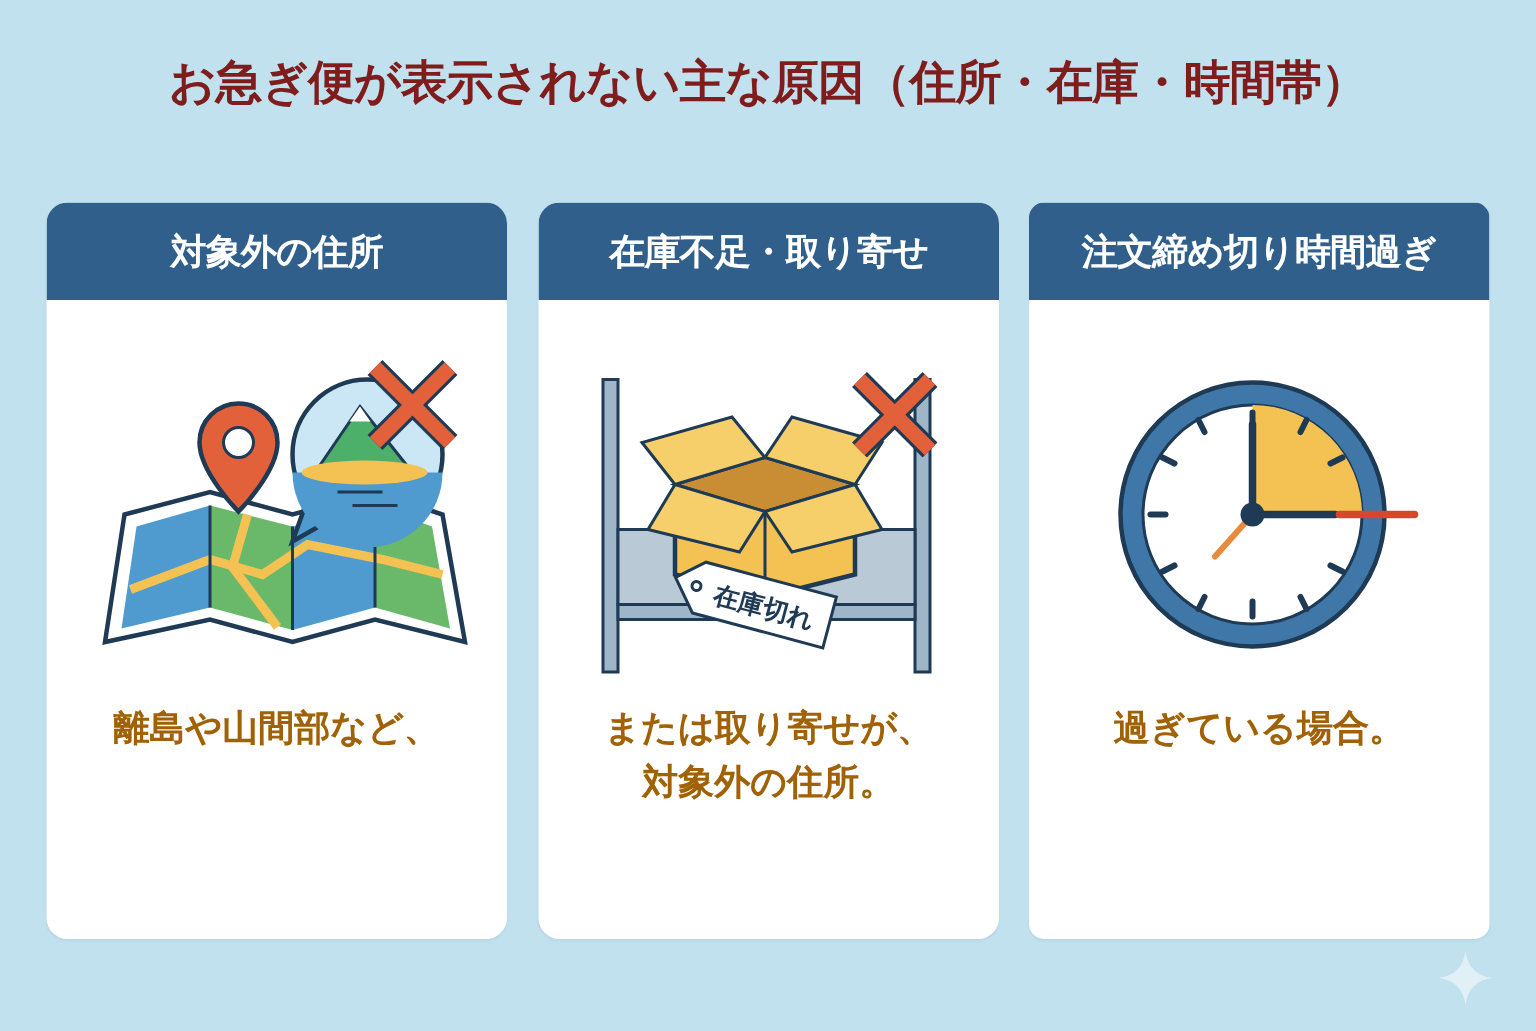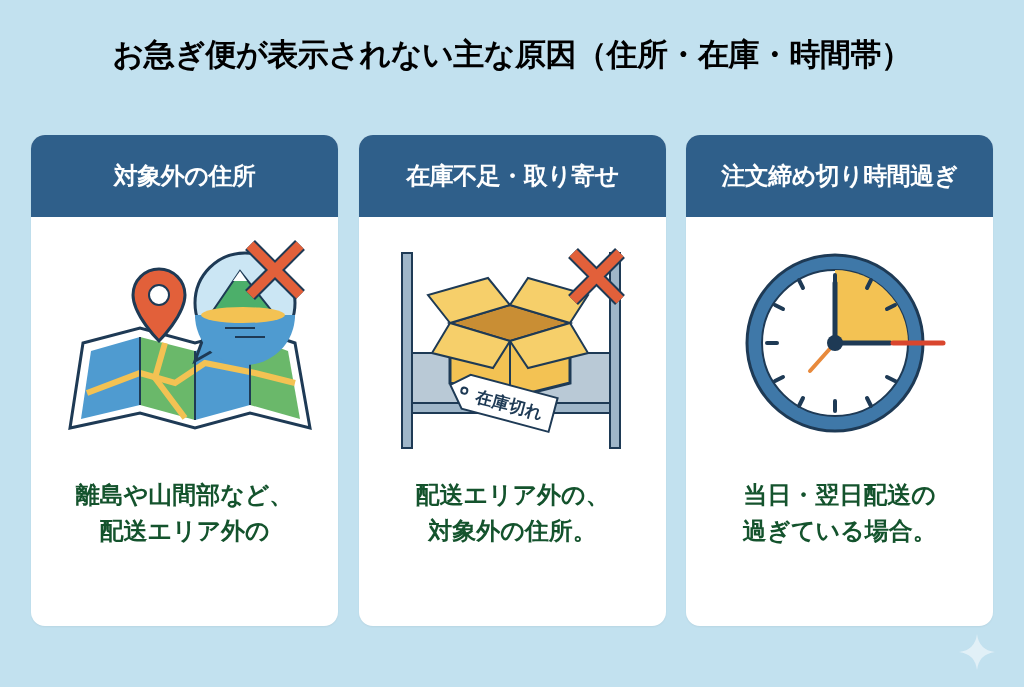--- a/index.html
+++ b/index.html
@@ -4,40 +4,40 @@
 <style>
   * { box-sizing: border-box; margin: 0; padding: 0; }
   html, body { width: 1024px; height: 687px; overflow: hidden; }
   body {
     background: #c2e1ef;
     font-family: "DejaVu Sans", "Liberation Sans", sans-serif;
     position: relative;
   }
   .title {
     position: absolute; left: 0; top: 34px; width: 1024px;
-    text-align: center; font-size: 31px; font-weight: bold; color: #000000;
+    text-align: center; font-size: 31px; font-weight: bold; color: #7f1d1d;
     letter-spacing: -0.5px;
   }
   .card {
     position: absolute; top: 135px; width: 307px; height: 491px;
     background: #fff; border-radius: 14px; overflow: hidden;
     box-shadow: 0 1px 2px rgba(0,0,0,0.05);
   }
   .card-header {
-    height: 82px; background: #2f5f8a; color: #fff;
+    height: 65px; background: #2f5f8a; color: #fff;
     display: flex; align-items: center; justify-content: center;
     font-size: 24px; font-weight: bold; letter-spacing: -0.5px;
   }
   .card-illus {
     position: absolute; top: 95px; left: 0; width: 100%; height: 225px;
     display: flex; align-items: center; justify-content: center;
   }
   .card-desc {
-    position: absolute; top: 342px; left: 0; width: 100%;
-    text-align: center; font-size: 24px; font-weight: bold; color: #14532d;
+    position: absolute; top: 332px; left: 0; width: 100%;
+    text-align: center; font-size: 24px; font-weight: bold; color: #a16207;
     line-height: 36px;
   }
   .card-desc span { display: block; }
   .sparkle {
     position: absolute; left: 957px; top: 632px; width: 40px; height: 40px;
   }
 </style>
 </head>
 <body>
 
@@ -76,21 +76,20 @@
         <line x1="245" y1="12" x2="195" y2="62"></line>
       </g>
       <g stroke="#e2603a" stroke-width="10">
         <line x1="195" y1="12" x2="245" y2="62"></line>
         <line x1="245" y1="12" x2="195" y2="62"></line>
       </g>
     </svg>
   </div>
   <div class="card-desc">
     <span>離島や山間部など、</span>
-    <span>配送エリア外の</span>
   </div>
 </div>
 
 <div class="card" style="left:359px;">
   <div class="card-header">在庫不足・取り寄せ</div>
   <div class="card-illus">
     <svg width="250" height="220" viewBox="0 0 250 220">
 
       <rect x="14" y="20" width="10" height="195" fill="#9fb6c9" stroke="#1e3a55" stroke-width="2"></rect>
       <rect x="222" y="20" width="10" height="195" fill="#9fb6c9" stroke="#1e3a55" stroke-width="2"></rect>
@@ -115,26 +114,26 @@
         <line x1="185" y1="20" x2="232" y2="67"></line>
         <line x1="232" y1="20" x2="185" y2="67"></line>
       </g>
       <g stroke="#e2603a" stroke-width="10">
         <line x1="185" y1="20" x2="232" y2="67"></line>
         <line x1="232" y1="20" x2="185" y2="67"></line>
       </g>
     </svg>
   </div>
   <div class="card-desc">
-    <span>配送エリア外の、</span>
+    <span>または取り寄せが、</span>
     <span>対象外の住所。</span>
   </div>
 </div>
 
-<div class="card" style="left:686px;">
+<div class="card" style="left:686px;border-radius:10px;">
   <div class="card-header">注文締め切り時間過ぎ</div>
   <div class="card-illus">
     <svg width="230" height="200" viewBox="0 0 230 200">
       <circle cx="110" cy="100" r="88" fill="#3f78a8" stroke="#1e3a55" stroke-width="3"></circle>
       <circle cx="110" cy="100" r="73" fill="#fff" stroke="#1e3a55" stroke-width="2"></circle>
       <path d="M110,100 L110,27 A73,73 0 0 1 183,100 Z" fill="#f3c253"></path>
       <g stroke="#1e3a55" stroke-width="4" stroke-linecap="round">
         <line x1="110" y1="32" x2="110" y2="42"></line>
         <line x1="110" y1="158" x2="110" y2="168"></line>
         <line x1="42" y1="100" x2="52" y2="100"></line>
@@ -148,20 +147,19 @@
         <line x1="74" y1="163" x2="78" y2="155"></line>
       </g>
       <line x1="110" y1="100" x2="110" y2="40" stroke="#1e3a55" stroke-width="5" stroke-linecap="round"></line>
       <line x1="110" y1="100" x2="165" y2="100" stroke="#1e3a55" stroke-width="5" stroke-linecap="round"></line>
       <line x1="110" y1="100" x2="85" y2="128" stroke="#e88a3c" stroke-width="4" stroke-linecap="round"></line>
       <line x1="168" y1="100" x2="218" y2="100" stroke="#d9462e" stroke-width="5" stroke-linecap="round"></line>
       <circle cx="110" cy="100" r="8" fill="#1e3a55"></circle>
     </svg>
   </div>
   <div class="card-desc">
-    <span>当日・翌日配送の</span>
     <span>過ぎている場合。</span>
   </div>
 </div>
 
 <svg class="sparkle" viewBox="0 0 40 40">
   <path d="M20,2 Q22,18 38,20 Q22,22 20,38 Q18,22 2,20 Q18,18 20,2Z" fill="#e6f2f8" opacity="0.85"></path>
 </svg>
 
 </body></html>

